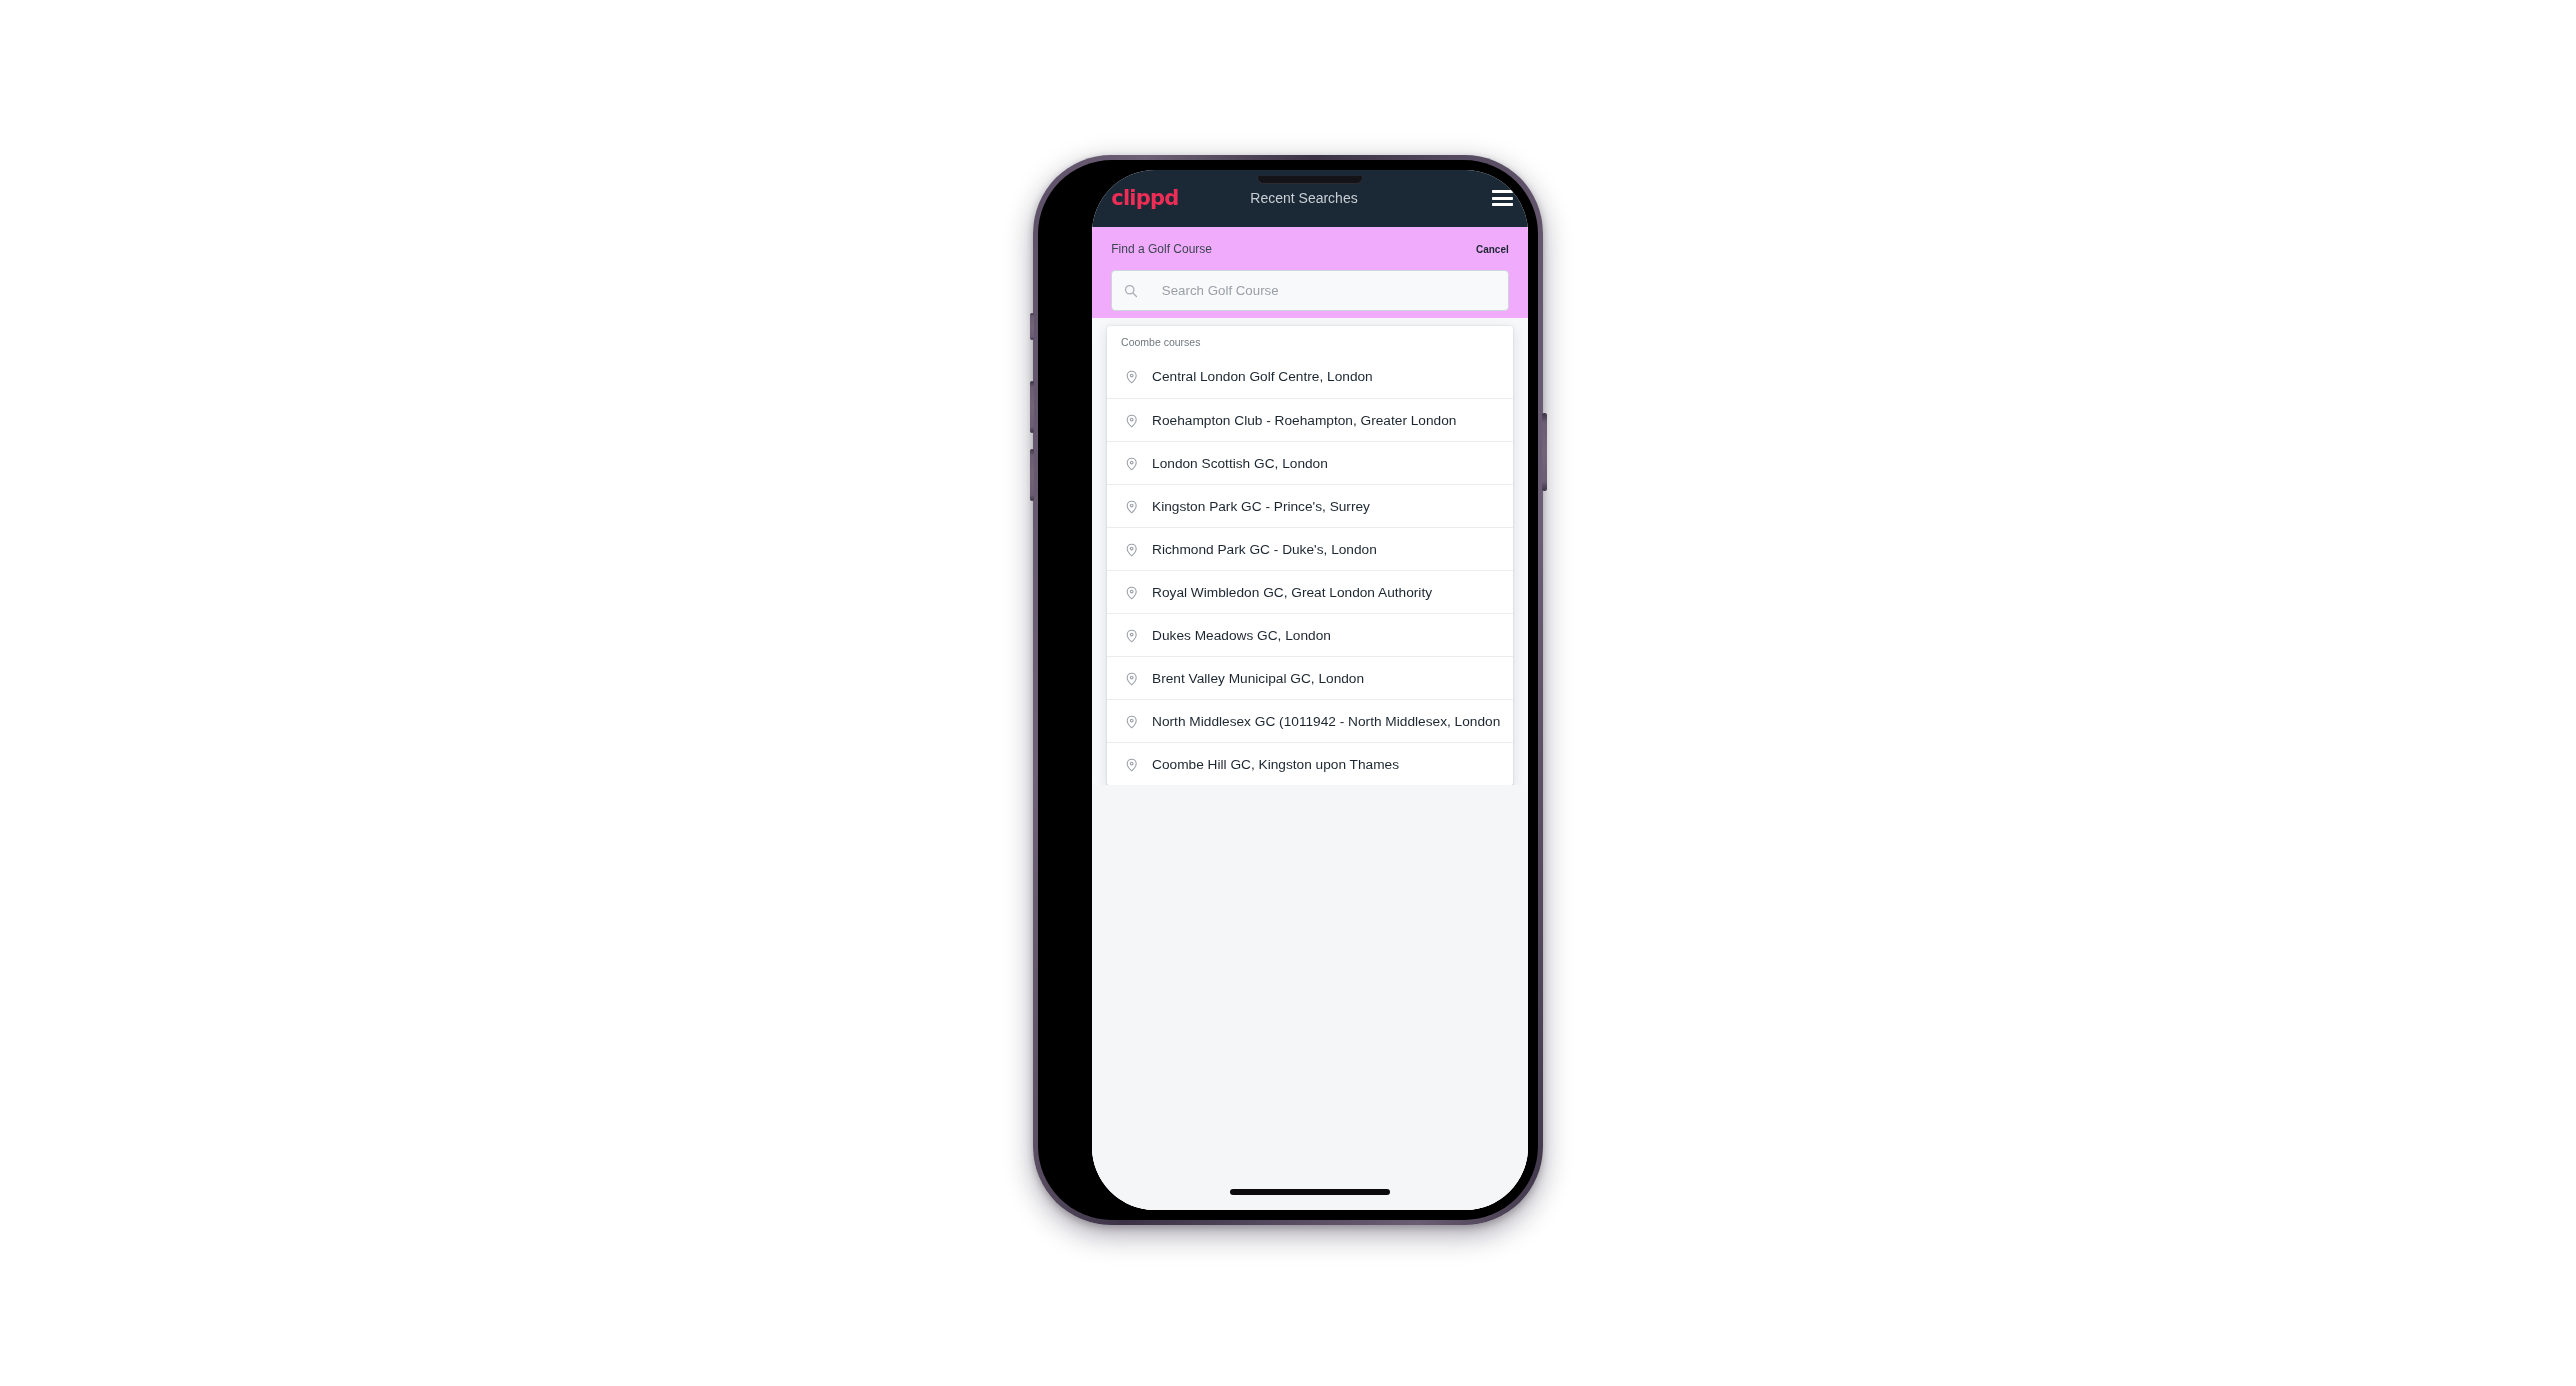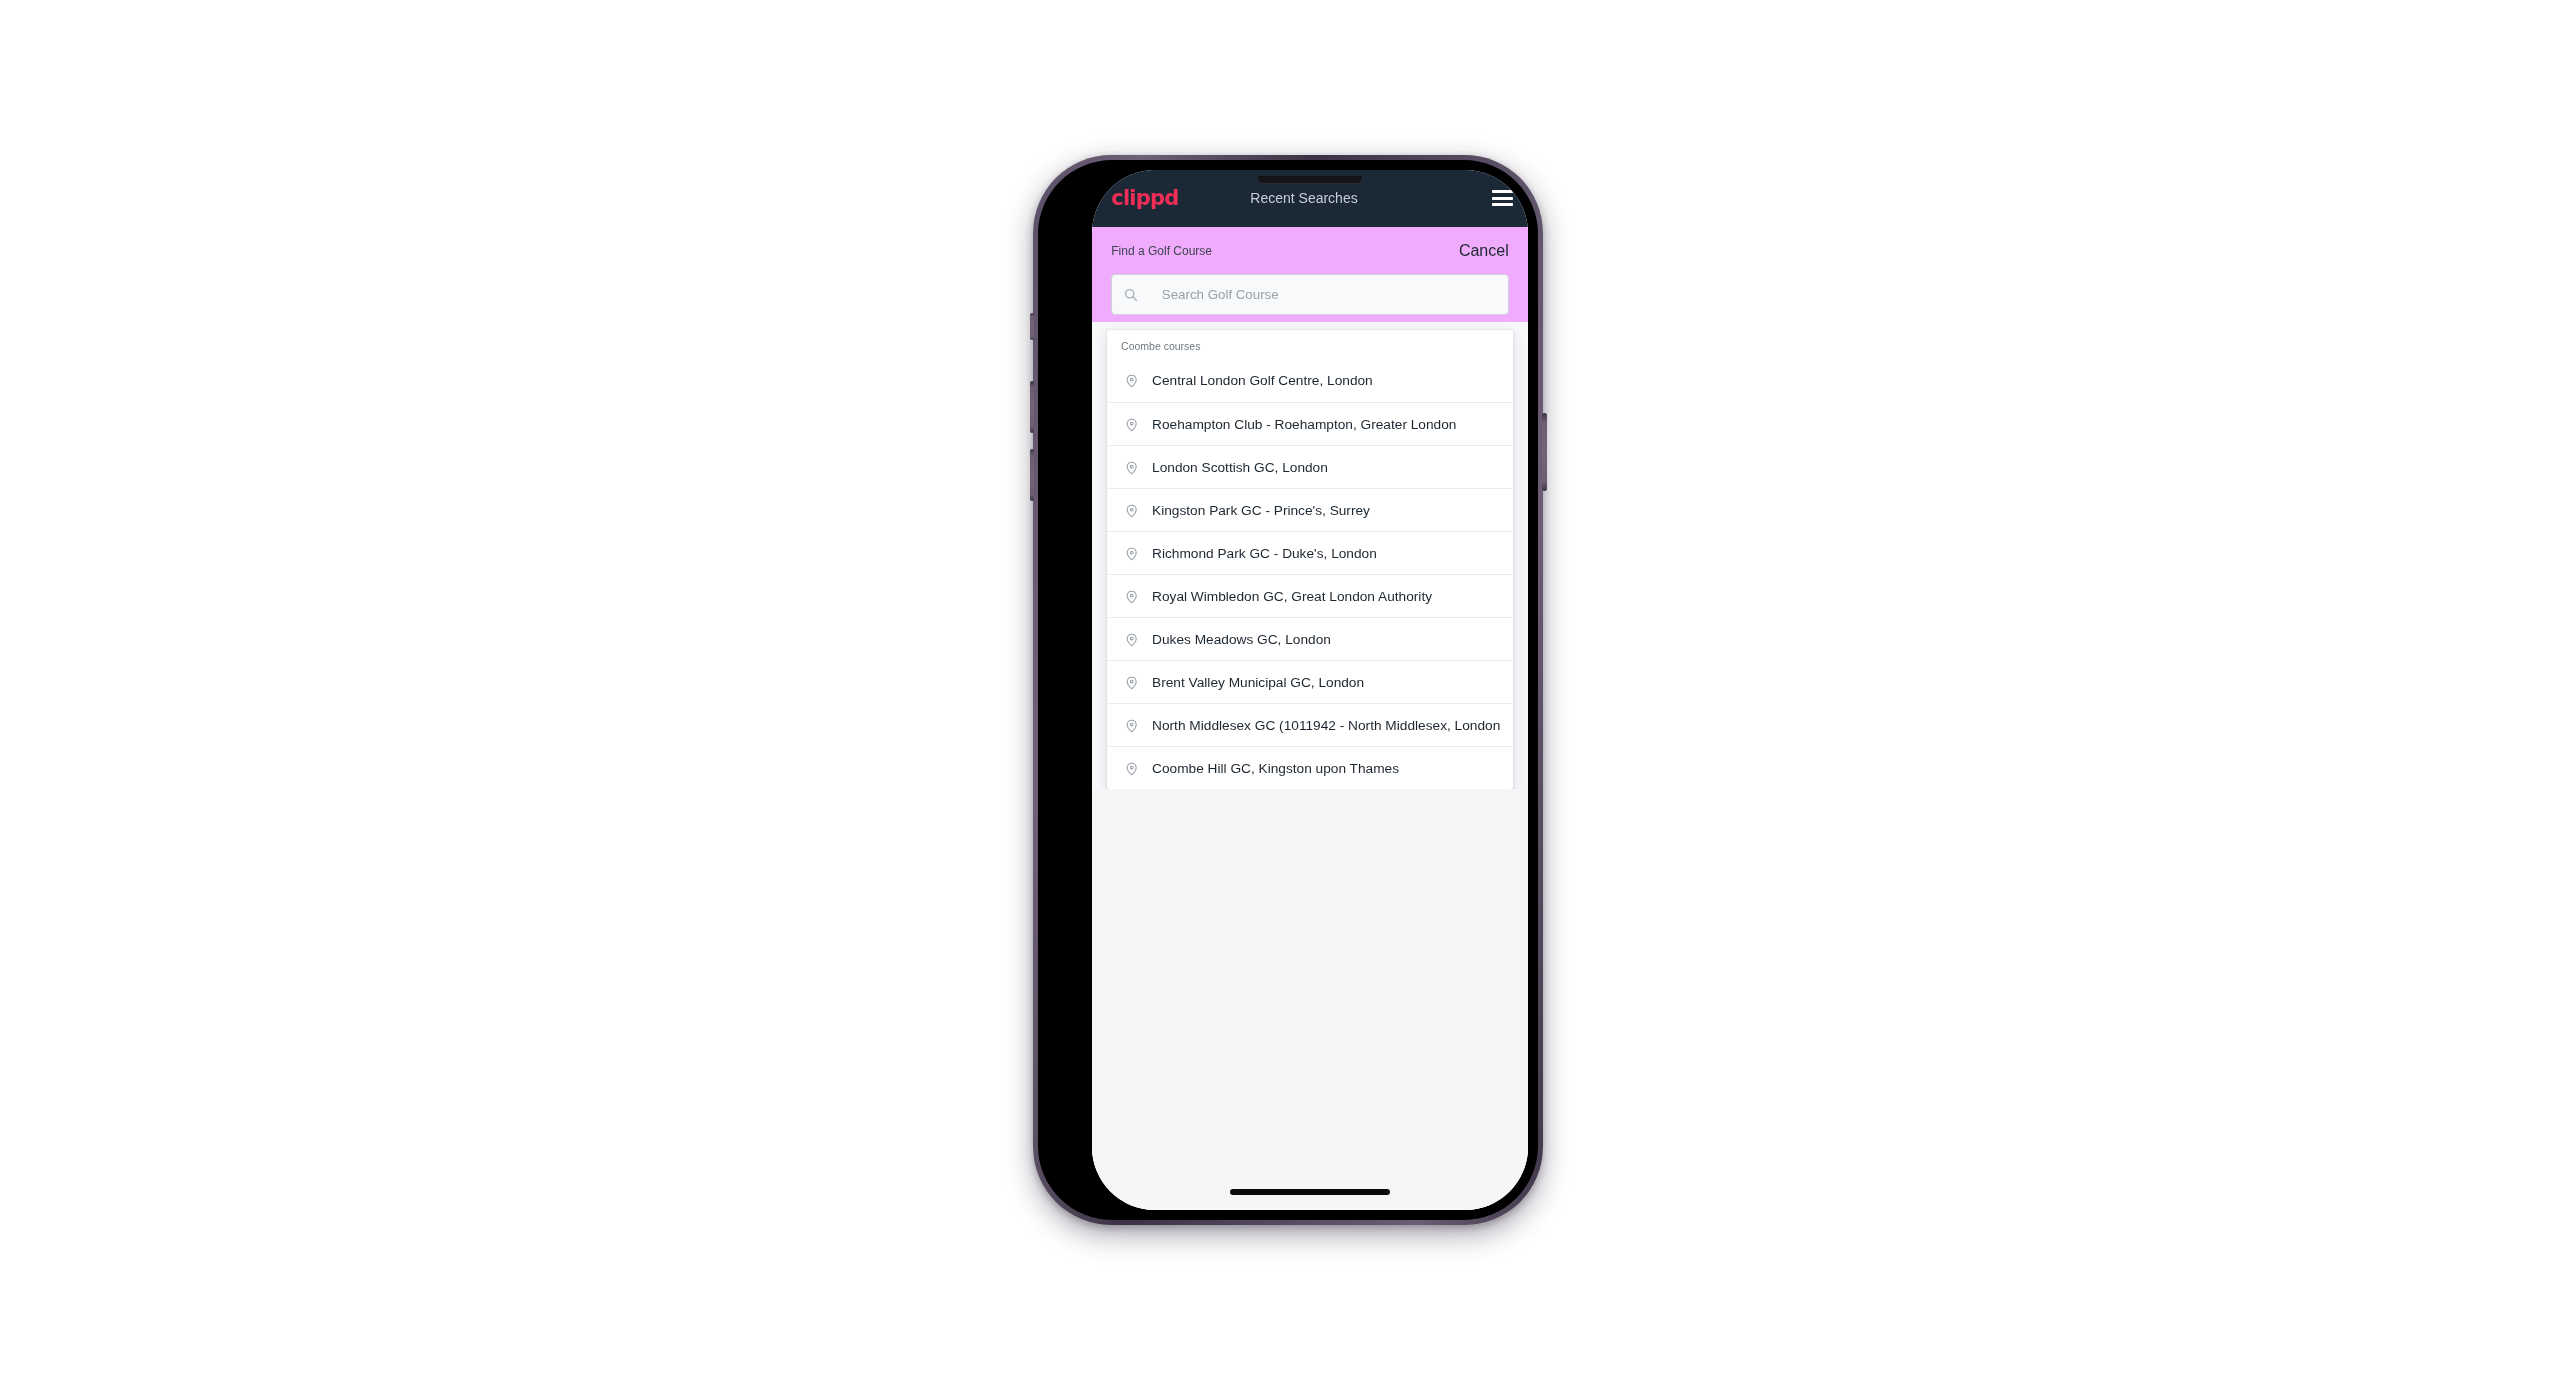--- a/index.html
+++ b/index.html
@@ -153,23 +153,23 @@
     padding: 15.4px 19.6px 4.2px 19.6px;
   }
 
   .sheet-label {
     font-size: 12px;
     color: #3c4550;
     font-weight: 400;
   }
 
   .cancel-btn {
-    font-size: 16px;
+    font-size: 10px;
     color: #1b2631;
-    font-weight: 400;
+    font-weight: 700;
     cursor: pointer;
   }
 
   .search-wrap {
     padding: 9.8px 19.6px 0 19.6px;
   }
 
   .search-box {
     display: flex;
     align-items: center;

